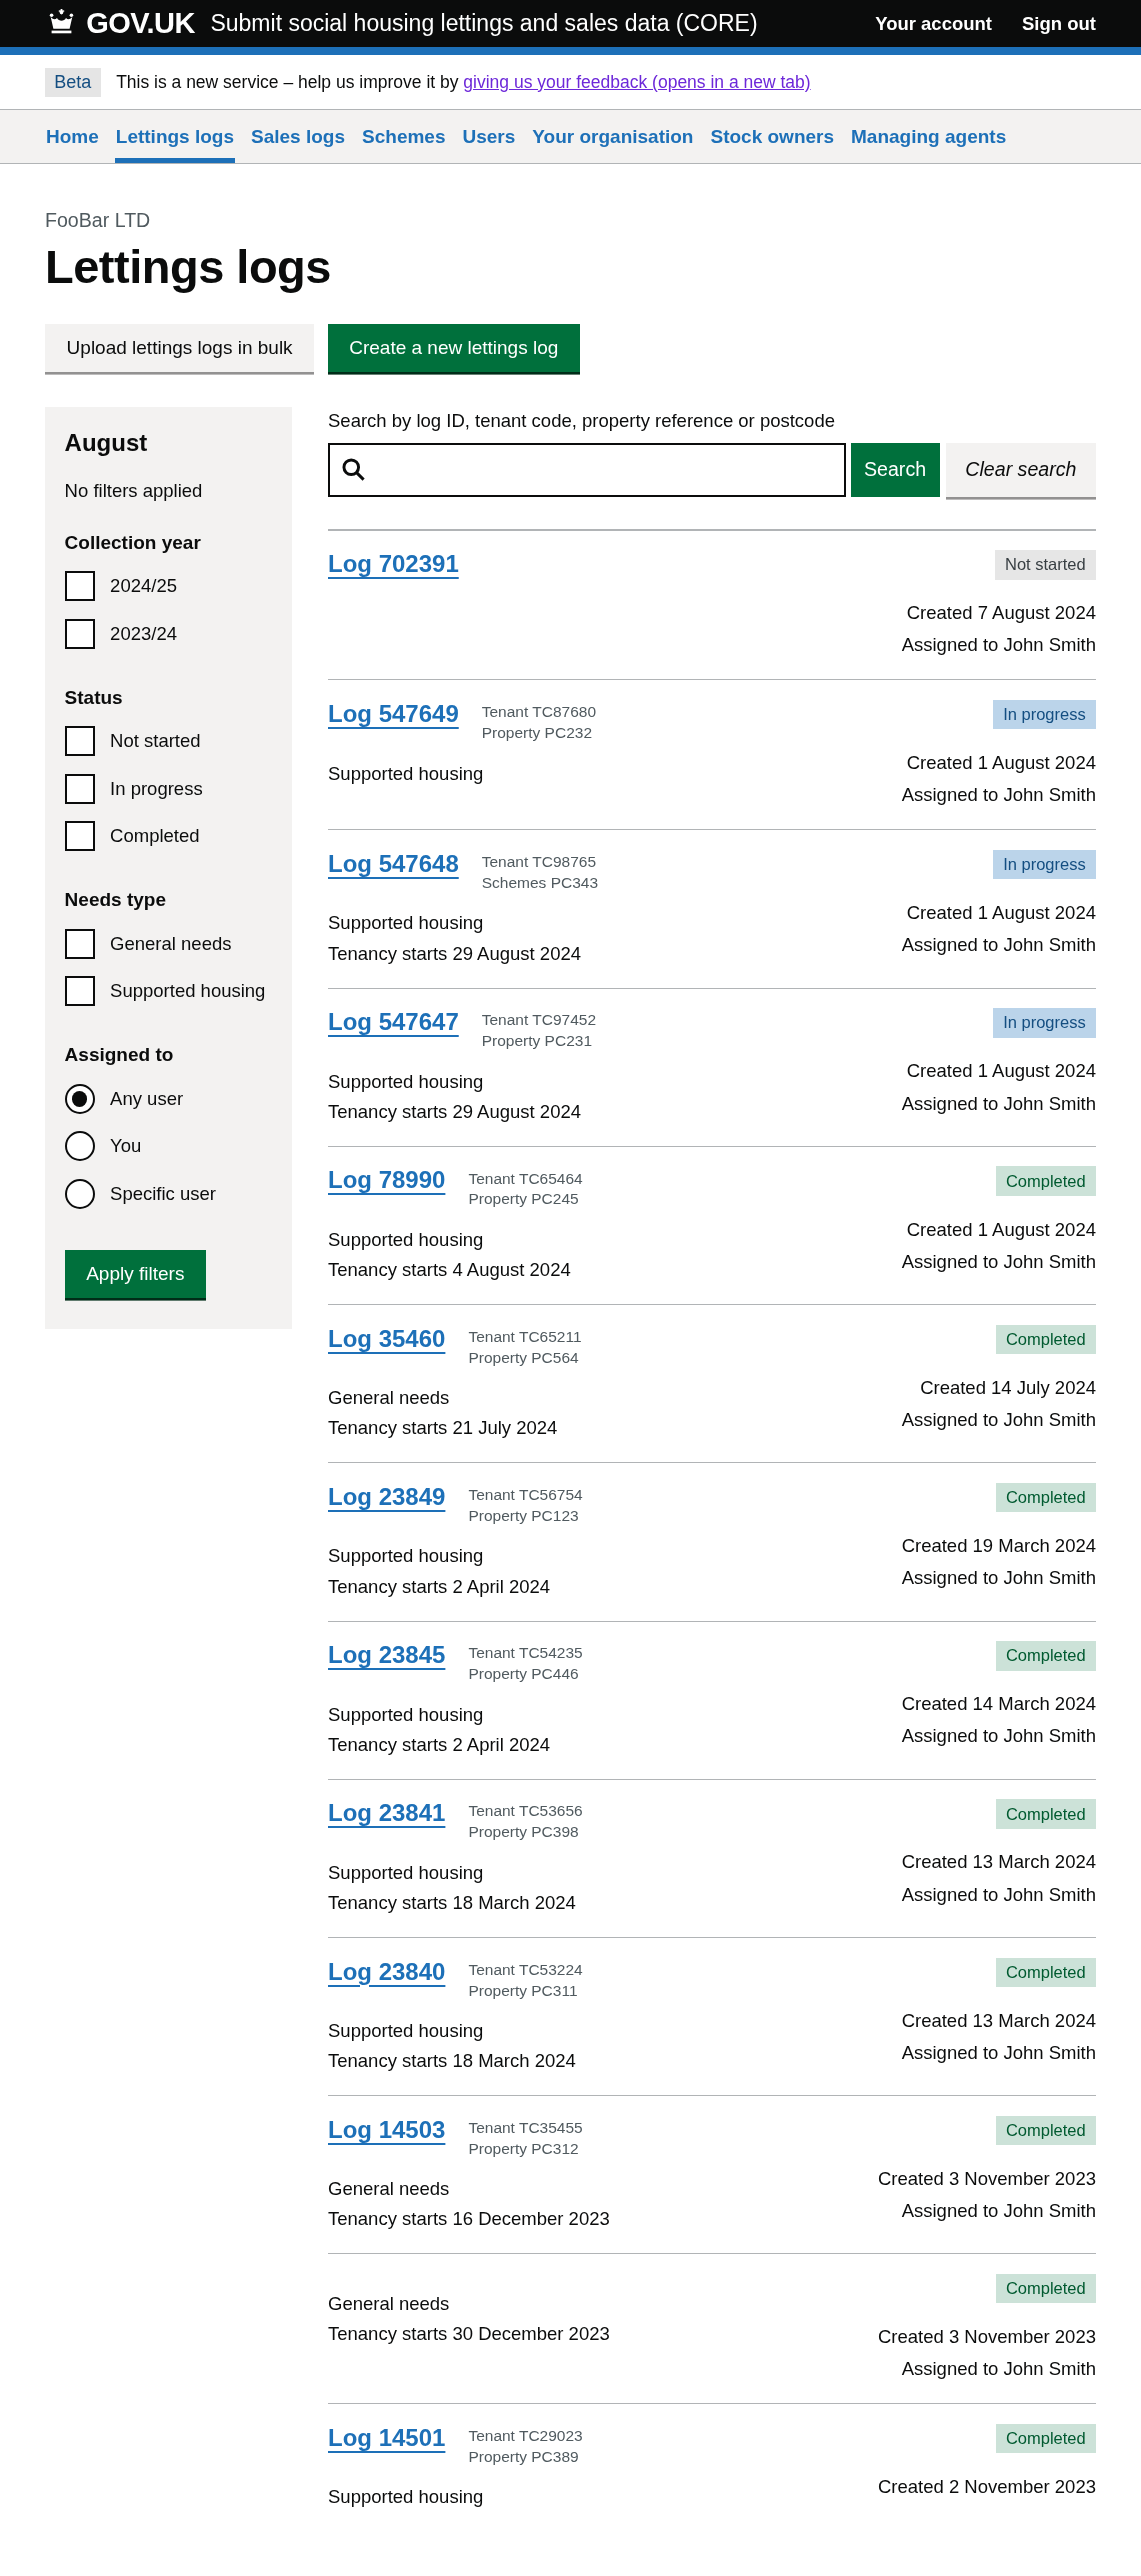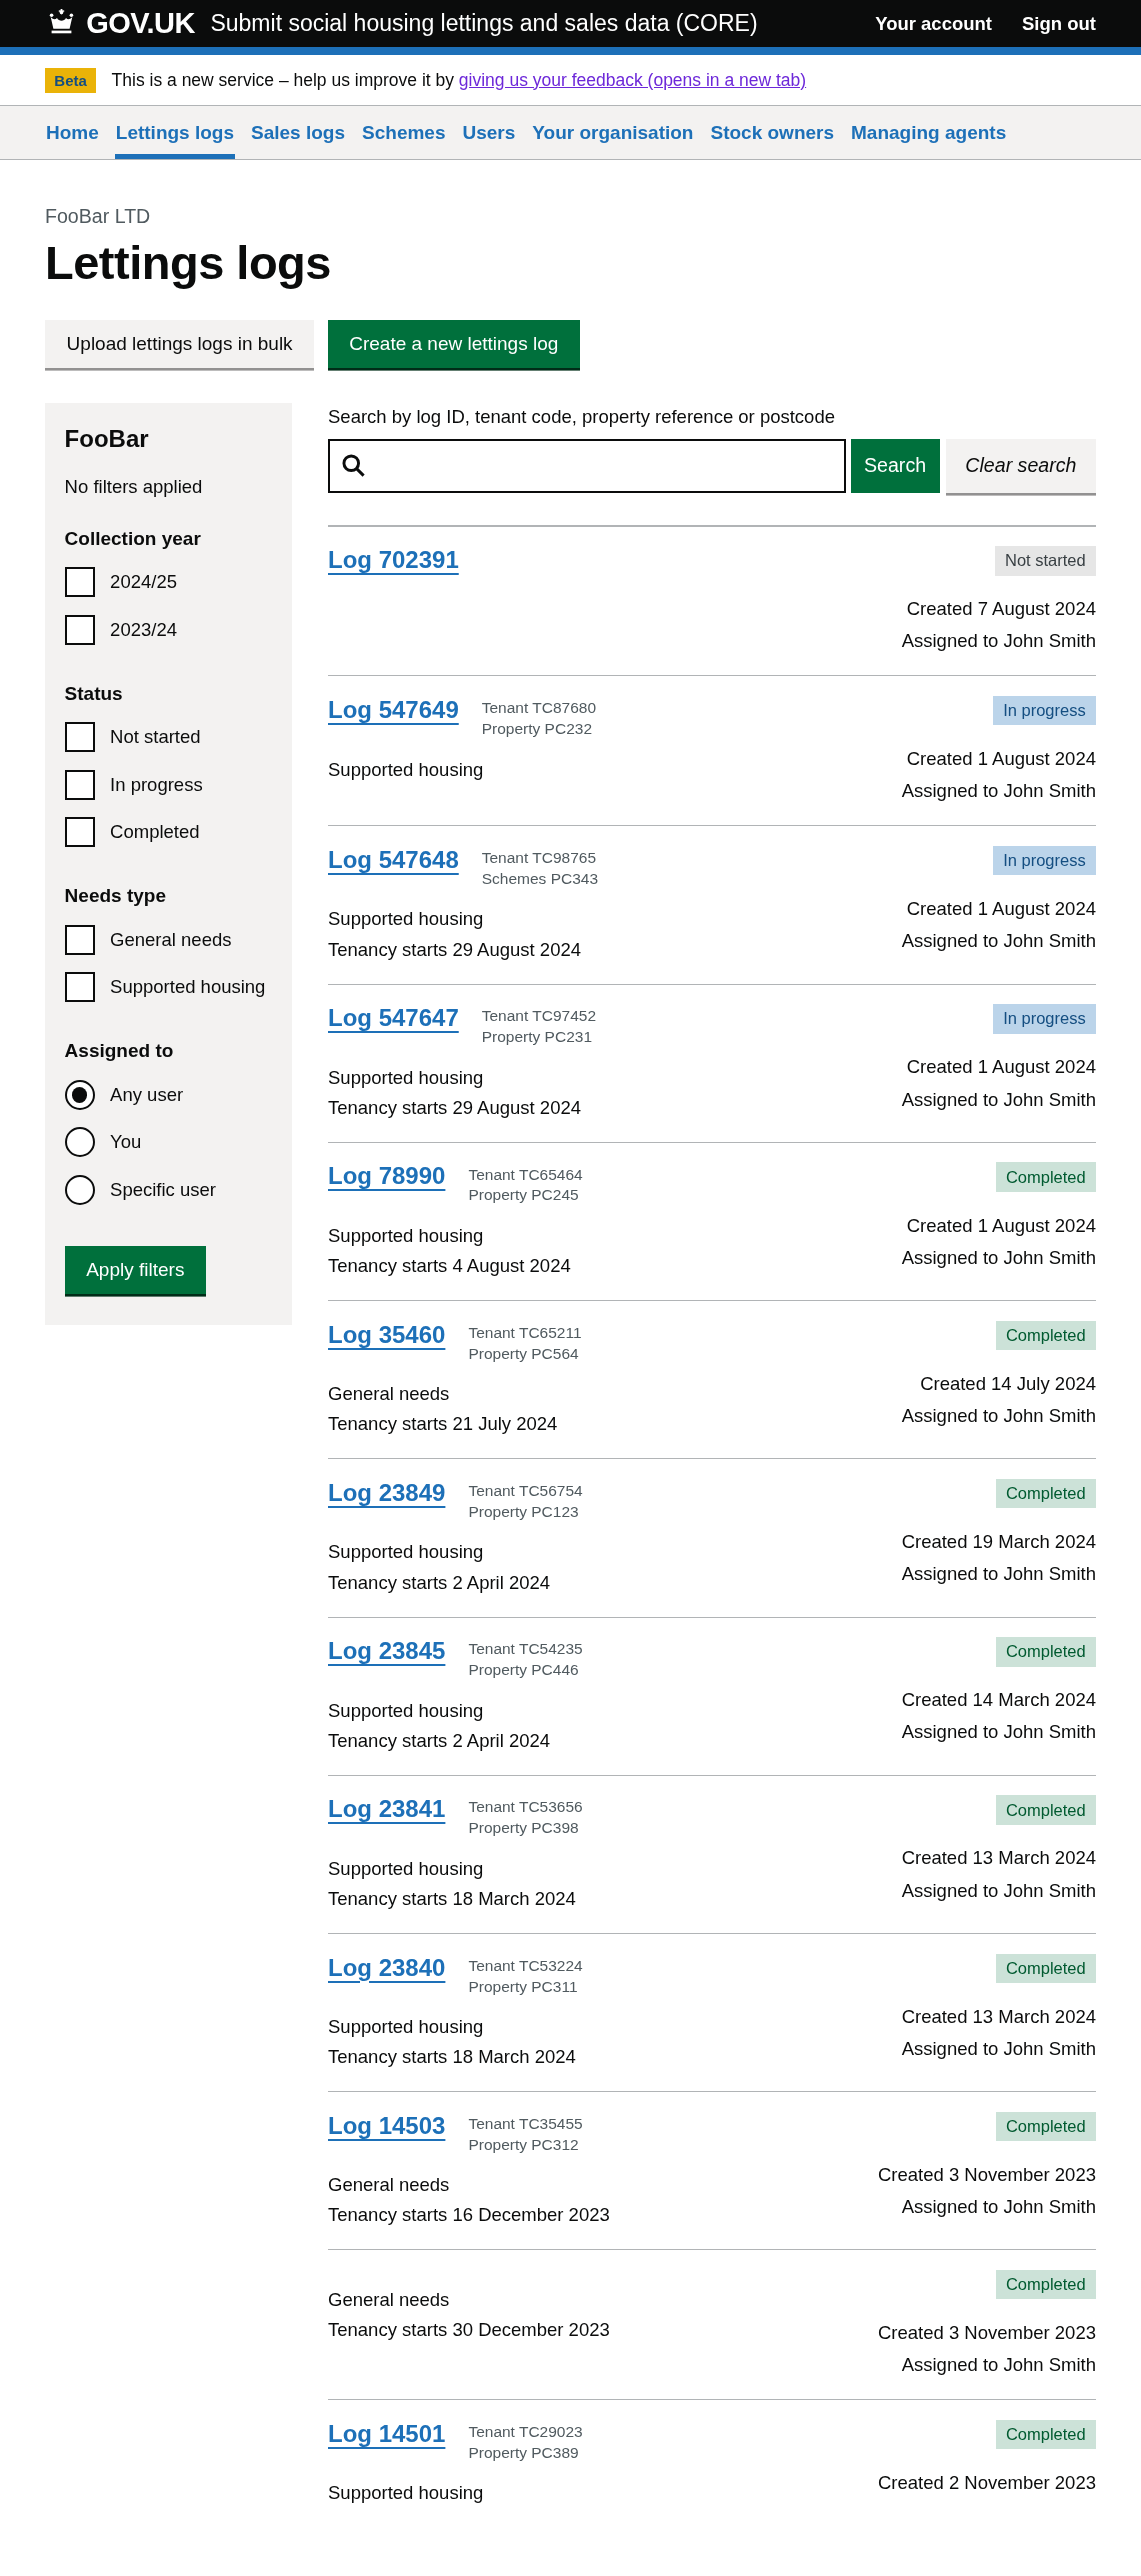--- a/index.html
+++ b/index.html
@@ -20,21 +20,21 @@
   .logo { display:flex; align-items:center; gap:8.2px; color:#fff; }
   .logo-text { font-size:29px; font-weight:bold; letter-spacing:-0.5px; }
   .service-name { color:#fff; font-size:23px; font-weight:400; margin-left:15.5px; text-decoration:none; }
   .header-links { margin-left:auto; display:flex; gap:30px; }
   .header-links a { color:#fff; font-size:18.5px; font-weight:bold; text-decoration:none; }
   .header-blue-bar { height:8.2px; background:#1d70b8; }
 
   
   .phase-banner { background:#fff; border-bottom:0.5px solid #b1b4b6; }
   .phase-inner { display:flex; align-items:center; gap:15.5px; padding:12.4px 0; }
-  .beta-tag { background:#eab308; color:#144e81; font-weight:bold; font-size:15px; padding:4.1px 9.3px; }
+  .beta-tag { background:#e5e5e5; color:#144e81; font-weight:normal; font-size:18px; padding:4.1px 9.3px; }
   .phase-text { font-size:17.5px; }
   .phase-text a { color:#6d28d9; }
 
   
   .service-nav { background:#f3f2f1; border-bottom:0.5px solid #b1b4b6; }
   .nav-inner { display:flex; gap:15px; }
   .nav-item { font-size:19px; font-weight:bold; color:#1d70b8; text-decoration:none;
     padding:15.5px 1px 10.3px; border-bottom:5.2px solid transparent; }
   .nav-item.active { border-bottom-color:#1d70b8; }
 
@@ -148,21 +148,21 @@
   <div class="caption">FooBar LTD</div>
   <h1 class="page-title">Lettings logs</h1>
   <div class="actions-row">
     <a class="btn btn-secondary">Upload lettings logs in bulk</a>
     <a class="btn btn-primary">Create a new lettings log</a>
   </div>
 
   <div class="content-grid">
 
     <aside class="filters-panel">
-      <h2 class="filters-title">FooBar</h2>
+      <h2 class="filters-title">August</h2>
       <div class="filters-applied">No filters applied</div>
       <div id="filter-groups">
           <div class="filter-group">
     <div class="filter-legend">Collection year</div>
     <div class="filter-options">
               <label class="option-row">
     <span class="checkbox"></span>
     <span class="option-label">2024/25</span>
   </label>
               <label class="option-row">

